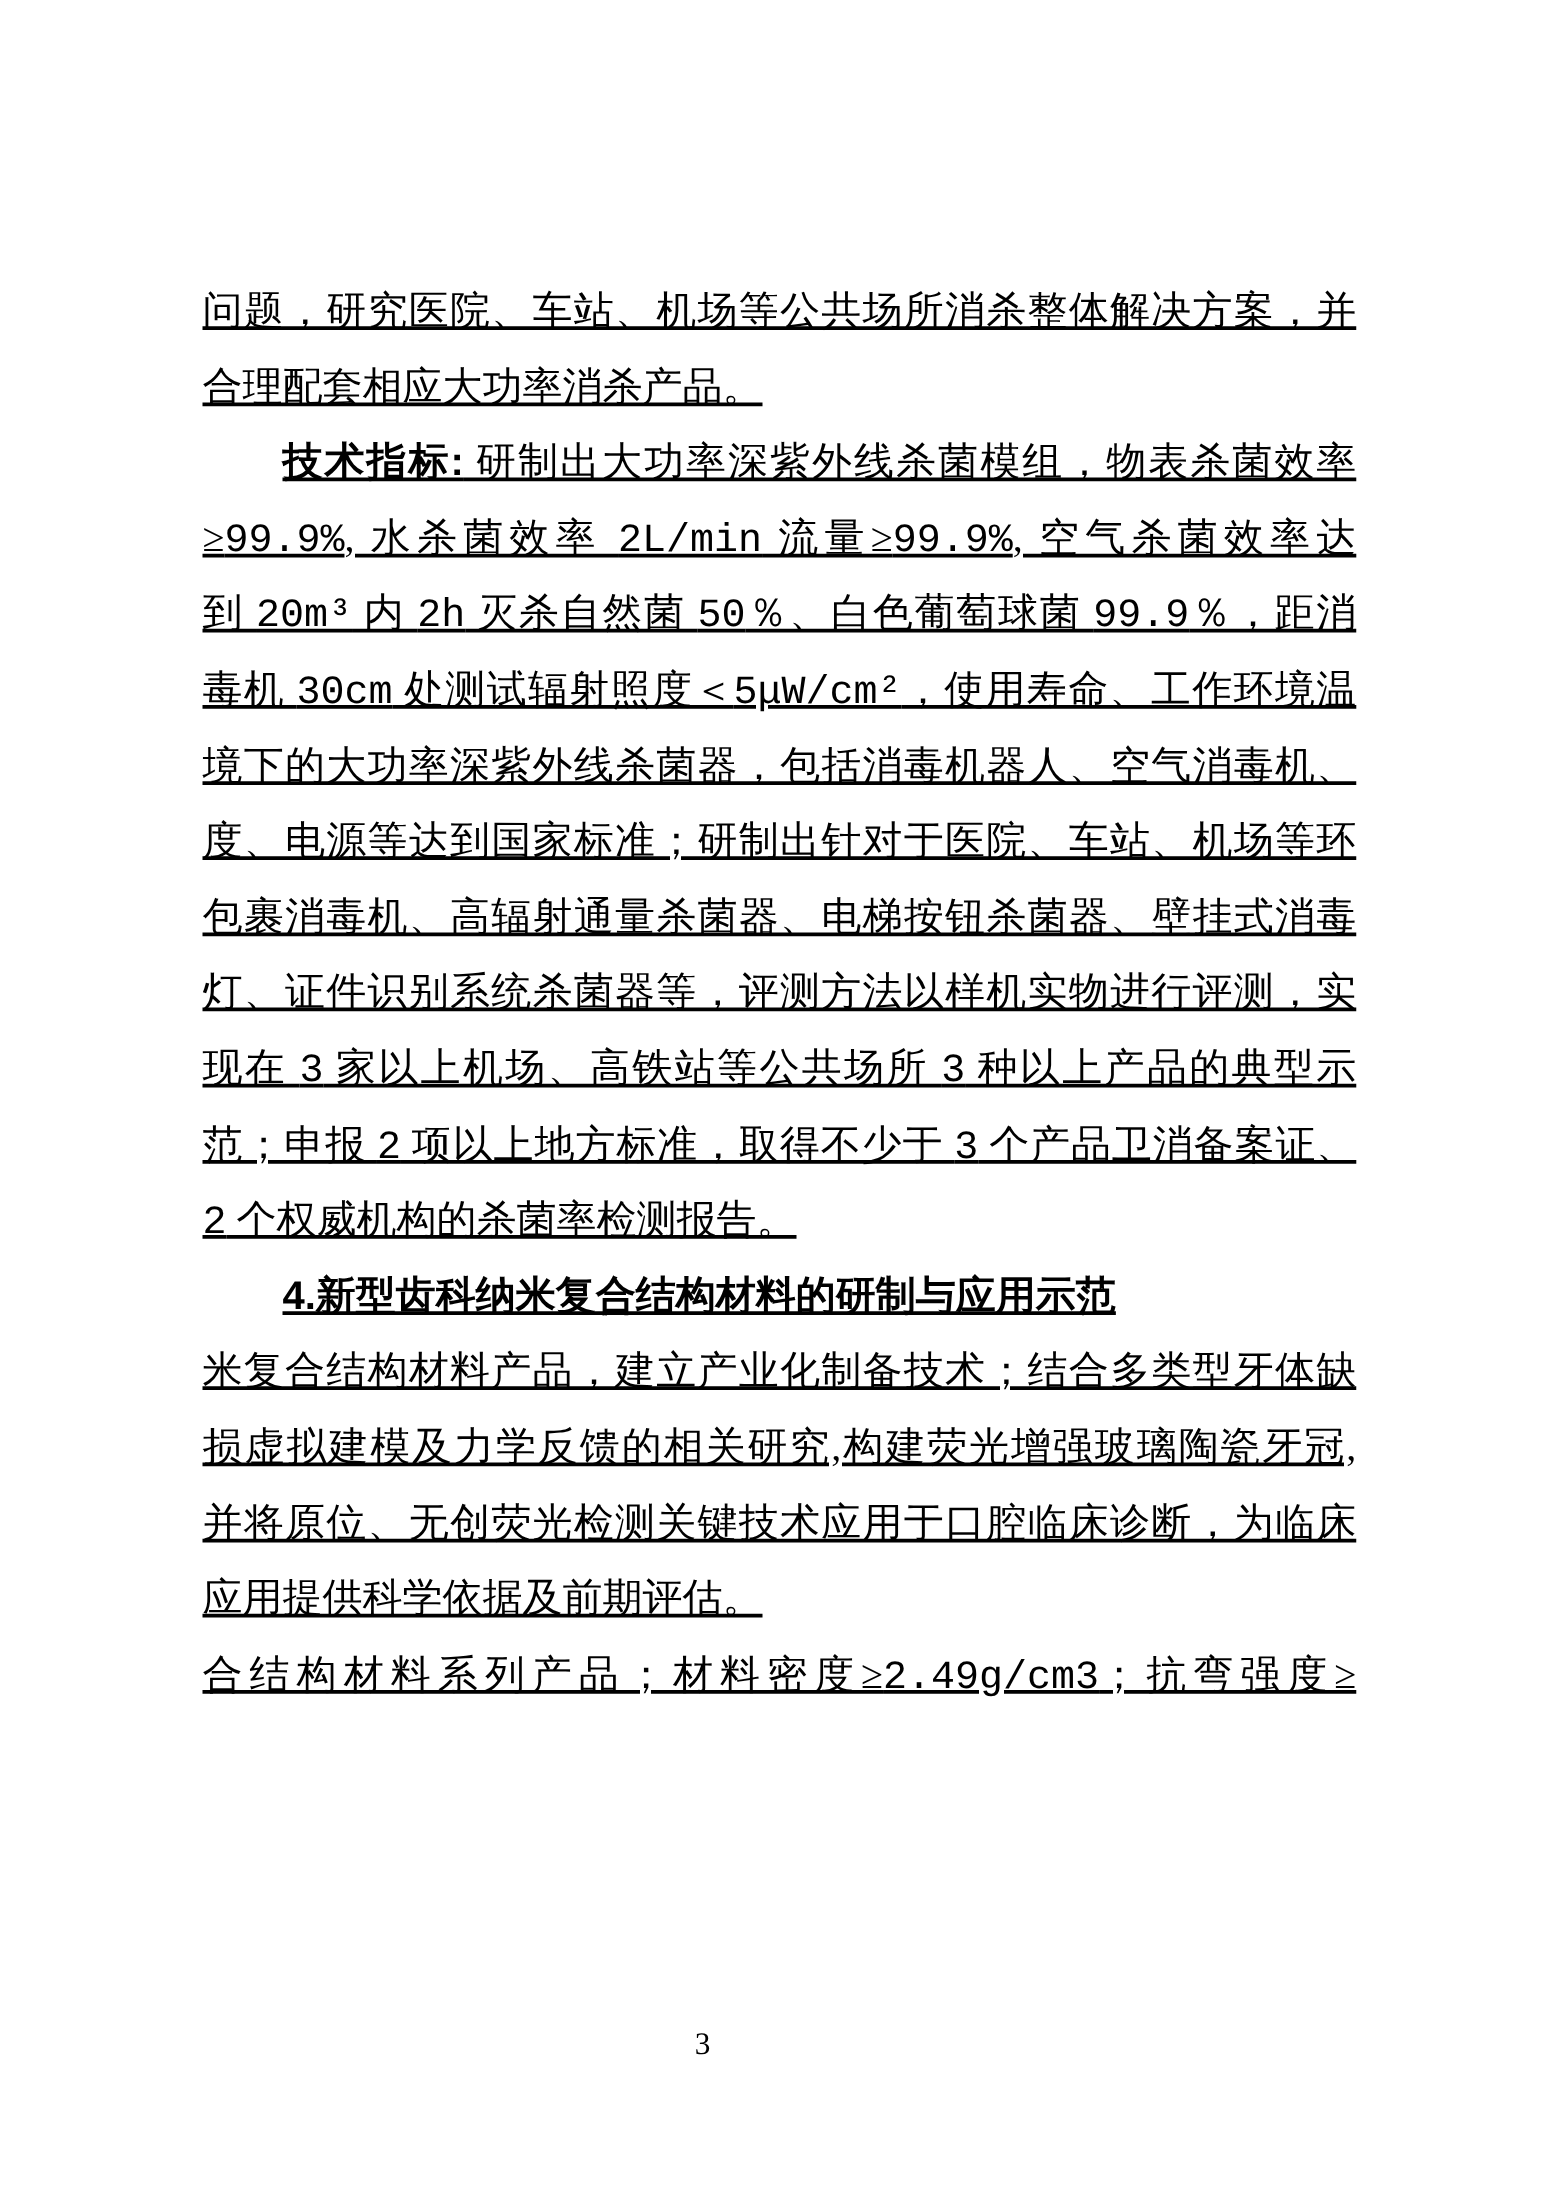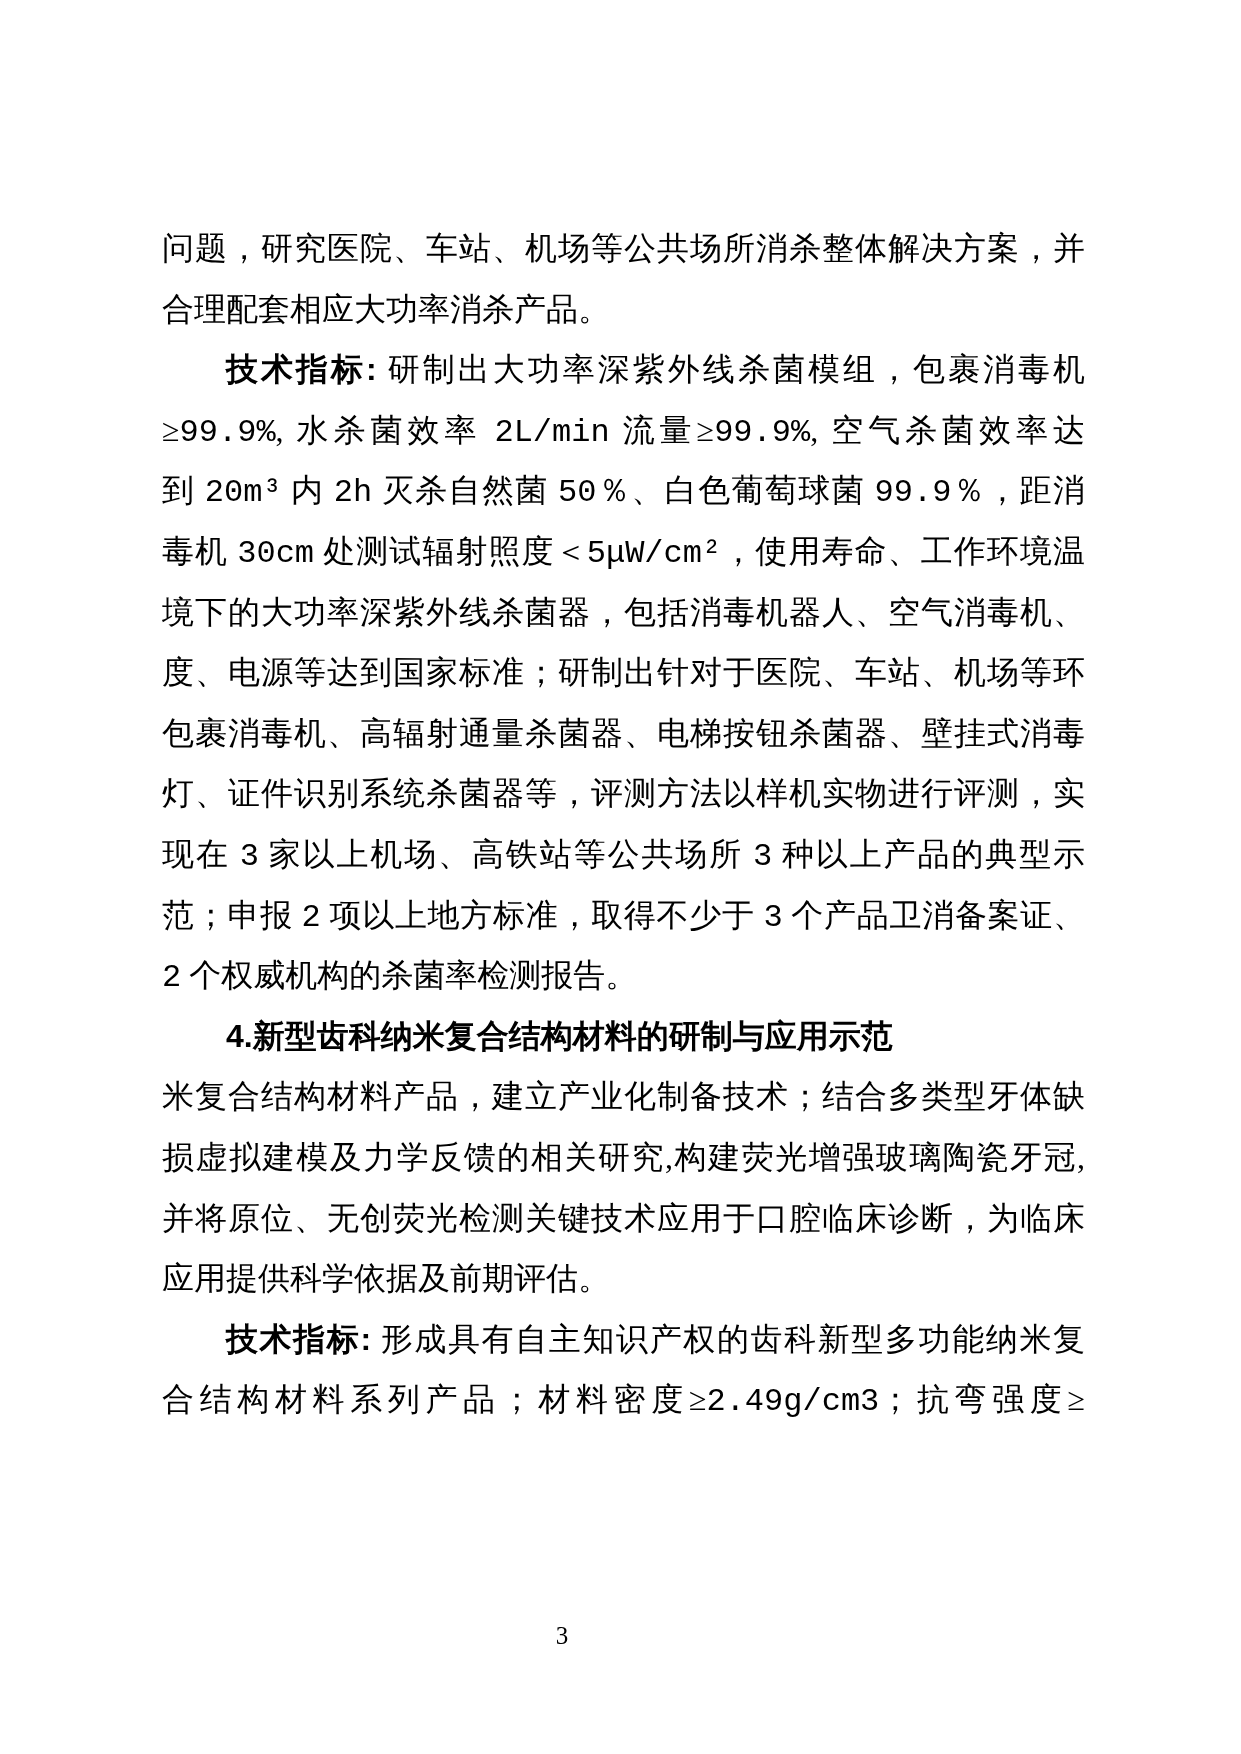--- a/index.html
+++ b/index.html
@@ -18,20 +18,21 @@
     left: 162px;
     top: 218px;
     width: 923px;
   }
   .line {
     font-size: 32px;
     line-height: 60.6px;
     height: 60.6px;
     text-align: left;
     letter-spacing: 0;
+    text-decoration: underline;
   }
   .line.just {
     text-align: justify;
     text-align-last: justify;
   }
   .line.ind { text-indent: 64px; }
   .b {
     font-weight: 700;
     font-family: "Liberation Sans", "DejaVu Sans", sans-serif;
   }
@@ -50,35 +51,34 @@
     font-family: "Liberation Serif", "DejaVu Serif", serif;
   }
 </style>
 </head>
 <body>
 
 <div class="page">
   <div class="content">
     <div class="line just"><span class="t">问题，研究医院、车站、机场等公共场所消杀整体解决方案，并</span></div>
     <div class="line"><span class="t">合理配套相应大功率消杀产品。</span></div>
-    <div class="line ind just"><span class="b">技术指标:</span><span class="t"> 研制出大功率深紫外线杀菌模组，包裹消毒机</span></div>
+    <div class="line ind just"><span class="b">技术指标:</span><span class="t"> 研制出大功率深紫外线杀菌模组，物表杀菌效率</span></div>
     <div class="line just"><span class="t">≥<span class="lat">99.9%</span>, 水杀菌效率 <span class="lat">2L/min</span> 流量≥<span class="lat">99.9%</span>, 空气杀菌效率达</span></div>
     <div class="line just"><span class="t">到 <span class="lat">20m³</span> 内 <span class="lat">2h</span> 灭杀自然菌 <span class="lat">50</span>％、白色葡萄球菌 <span class="lat">99.9</span>％，距消</span></div>
     <div class="line just"><span class="t">毒机 <span class="lat">30cm</span> 处测试辐射照度＜<span class="lat">5μW/cm²</span>，使用寿命、工作环境温</span></div>
     <div class="line just"><span class="t">境下的大功率深紫外线杀菌器，包括消毒机器人、空气消毒机、</span></div>
     <div class="line just"><span class="t">度、电源等达到国家标准；研制出针对于医院、车站、机场等环</span></div>
     <div class="line just"><span class="t">包裹消毒机、高辐射通量杀菌器、电梯按钮杀菌器、壁挂式消毒</span></div>
     <div class="line just"><span class="t">灯、证件识别系统杀菌器等，评测方法以样机实物进行评测，实</span></div>
     <div class="line just"><span class="t">现在 <span class="lat">3</span> 家以上机场、高铁站等公共场所 <span class="lat">3</span> 种以上产品的典型示</span></div>
     <div class="line just"><span class="t">范；申报 <span class="lat">2</span> 项以上地方标准，取得不少于 <span class="lat">3</span> 个产品卫消备案证、</span></div>
     <div class="line"><span class="t"><span class="lat">2</span> 个权威机构的杀菌率检测报告。</span></div>
     <div class="line ind head"><span class="b">4.新型齿科纳米复合结构材料的研制与应用示范</span></div>
     <div class="line just"><span class="t">米复合结构材料产品，建立产业化制备技术；结合多类型牙体缺</span></div>
     <div class="line just"><span class="t">损虚拟建模及力学反馈的相关研究,构建荧光增强玻璃陶瓷牙冠,</span></div>
     <div class="line just"><span class="t">并将原位、无创荧光检测关键技术应用于口腔临床诊断，为临床</span></div>
     <div class="line"><span class="t">应用提供科学依据及前期评估。</span></div>
-    <div class="line ind just"><span class="b">技术指标:</span><span class="t"> 形成具有自主知识产权的齿科新型多功能纳米复</span></div>
     <div class="line just"><span class="t">合结构材料系列产品；材料密度≥<span class="lat">2.49g/cm3</span>；抗弯强度≥</span></div>
   </div>
   <div class="pagenum-wrap">
     <span class="pagenum">3</span>
   </div>
 </div>
 
 </body></html>

